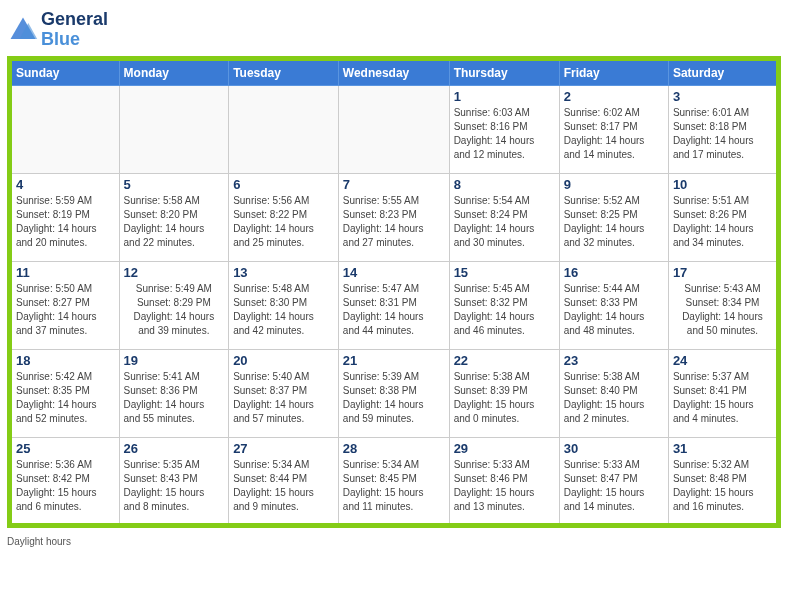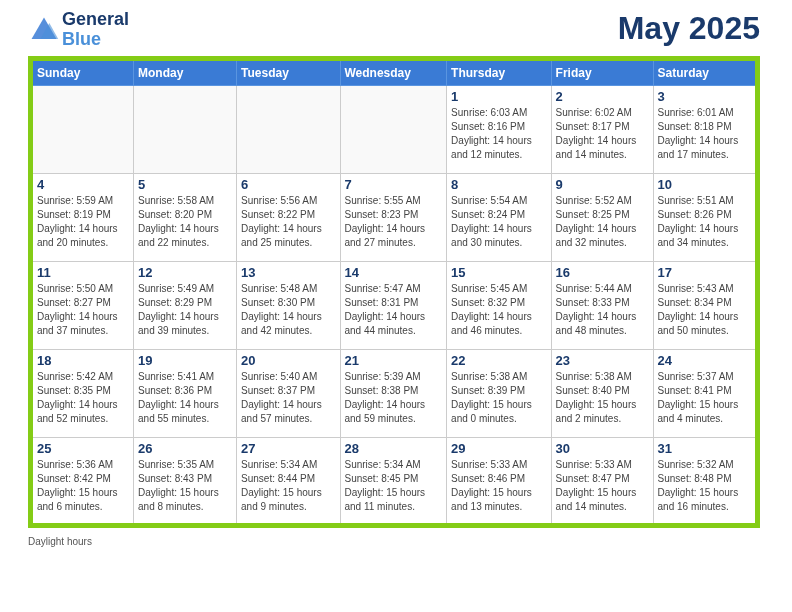--- a/index.html
+++ b/index.html
@@ -6,21 +6,21 @@
     body {
       width: 792px;
       height: 612px;
       font-family: Arial, sans-serif;
       background: #fff;
       overflow: hidden;
     }
     .page {
       width: 788px;
       height: 612px;
-      padding: 10px 28px;
+      padding: 10px 7px;
     }
     .header {
       display: flex;
       justify-content: space-between;
       align-items: flex-start;
       margin-bottom: 6px;
     }
     .logo {
       display: flex;
       align-items: center;
@@ -106,21 +106,20 @@
       <svg class="logo-icon" viewBox="0 0 36 36">
         <polygon points="18,4 32,28 4,28" fill="#3a7bd5" opacity="0.85"></polygon>
         <polygon points="24,10 34,28 14,28" fill="#4a90d9" opacity="0.6"></polygon>
       </svg>
       <div class="logo-text">
         <div>General</div>
         <div><span>Blue</span></div>
       </div>
     </div>
     <div class="title-area">
-      <div class="month-title">May 2025</div>
     </div>
   </div>
 
   <table class="calendar">
     <thead>
       <tr>
       <th>Sunday</th>
           <th>Monday</th>
           <th>Tuesday</th>
           <th>Wednesday</th>
@@ -211,21 +210,21 @@
         <tr>
           <td>
             <span class="day-number">11</span>
             <div class="day-info" style="white-space: pre-line;">Sunrise: 5:50 AM
 Sunset: 8:27 PM
 Daylight: 14 hours
 and 37 minutes.</div>
           </td>
           <td>
             <span class="day-number">12</span>
-            <div class="day-info" style="white-space: pre-line;">Sunrise: 5:49 AM
+            <div class="day-info" style="white-space: pre-line; text-align: center;">Sunrise: 5:49 AM
 Sunset: 8:29 PM
 Daylight: 14 hours
 and 39 minutes.</div>
           </td>
           <td>
             <span class="day-number">13</span>
             <div class="day-info" style="white-space: pre-line;">Sunrise: 5:48 AM
 Sunset: 8:30 PM
 Daylight: 14 hours
 and 42 minutes.</div>
@@ -246,21 +245,21 @@
           </td>
           <td>
             <span class="day-number">16</span>
             <div class="day-info" style="white-space: pre-line;">Sunrise: 5:44 AM
 Sunset: 8:33 PM
 Daylight: 14 hours
 and 48 minutes.</div>
           </td>
           <td>
             <span class="day-number">17</span>
-            <div class="day-info" style="white-space: pre-line;">Sunrise: 5:43 AM
+            <div class="day-info" style="white-space: pre-line; text-align: center;">Sunrise: 5:43 AM
 Sunset: 8:34 PM
 Daylight: 14 hours
 and 50 minutes.</div>
           </td>
         </tr>
         <tr>
           <td>
             <span class="day-number">18</span>
             <div class="day-info" style="white-space: pre-line;">Sunrise: 5:42 AM
 Sunset: 8:35 PM

